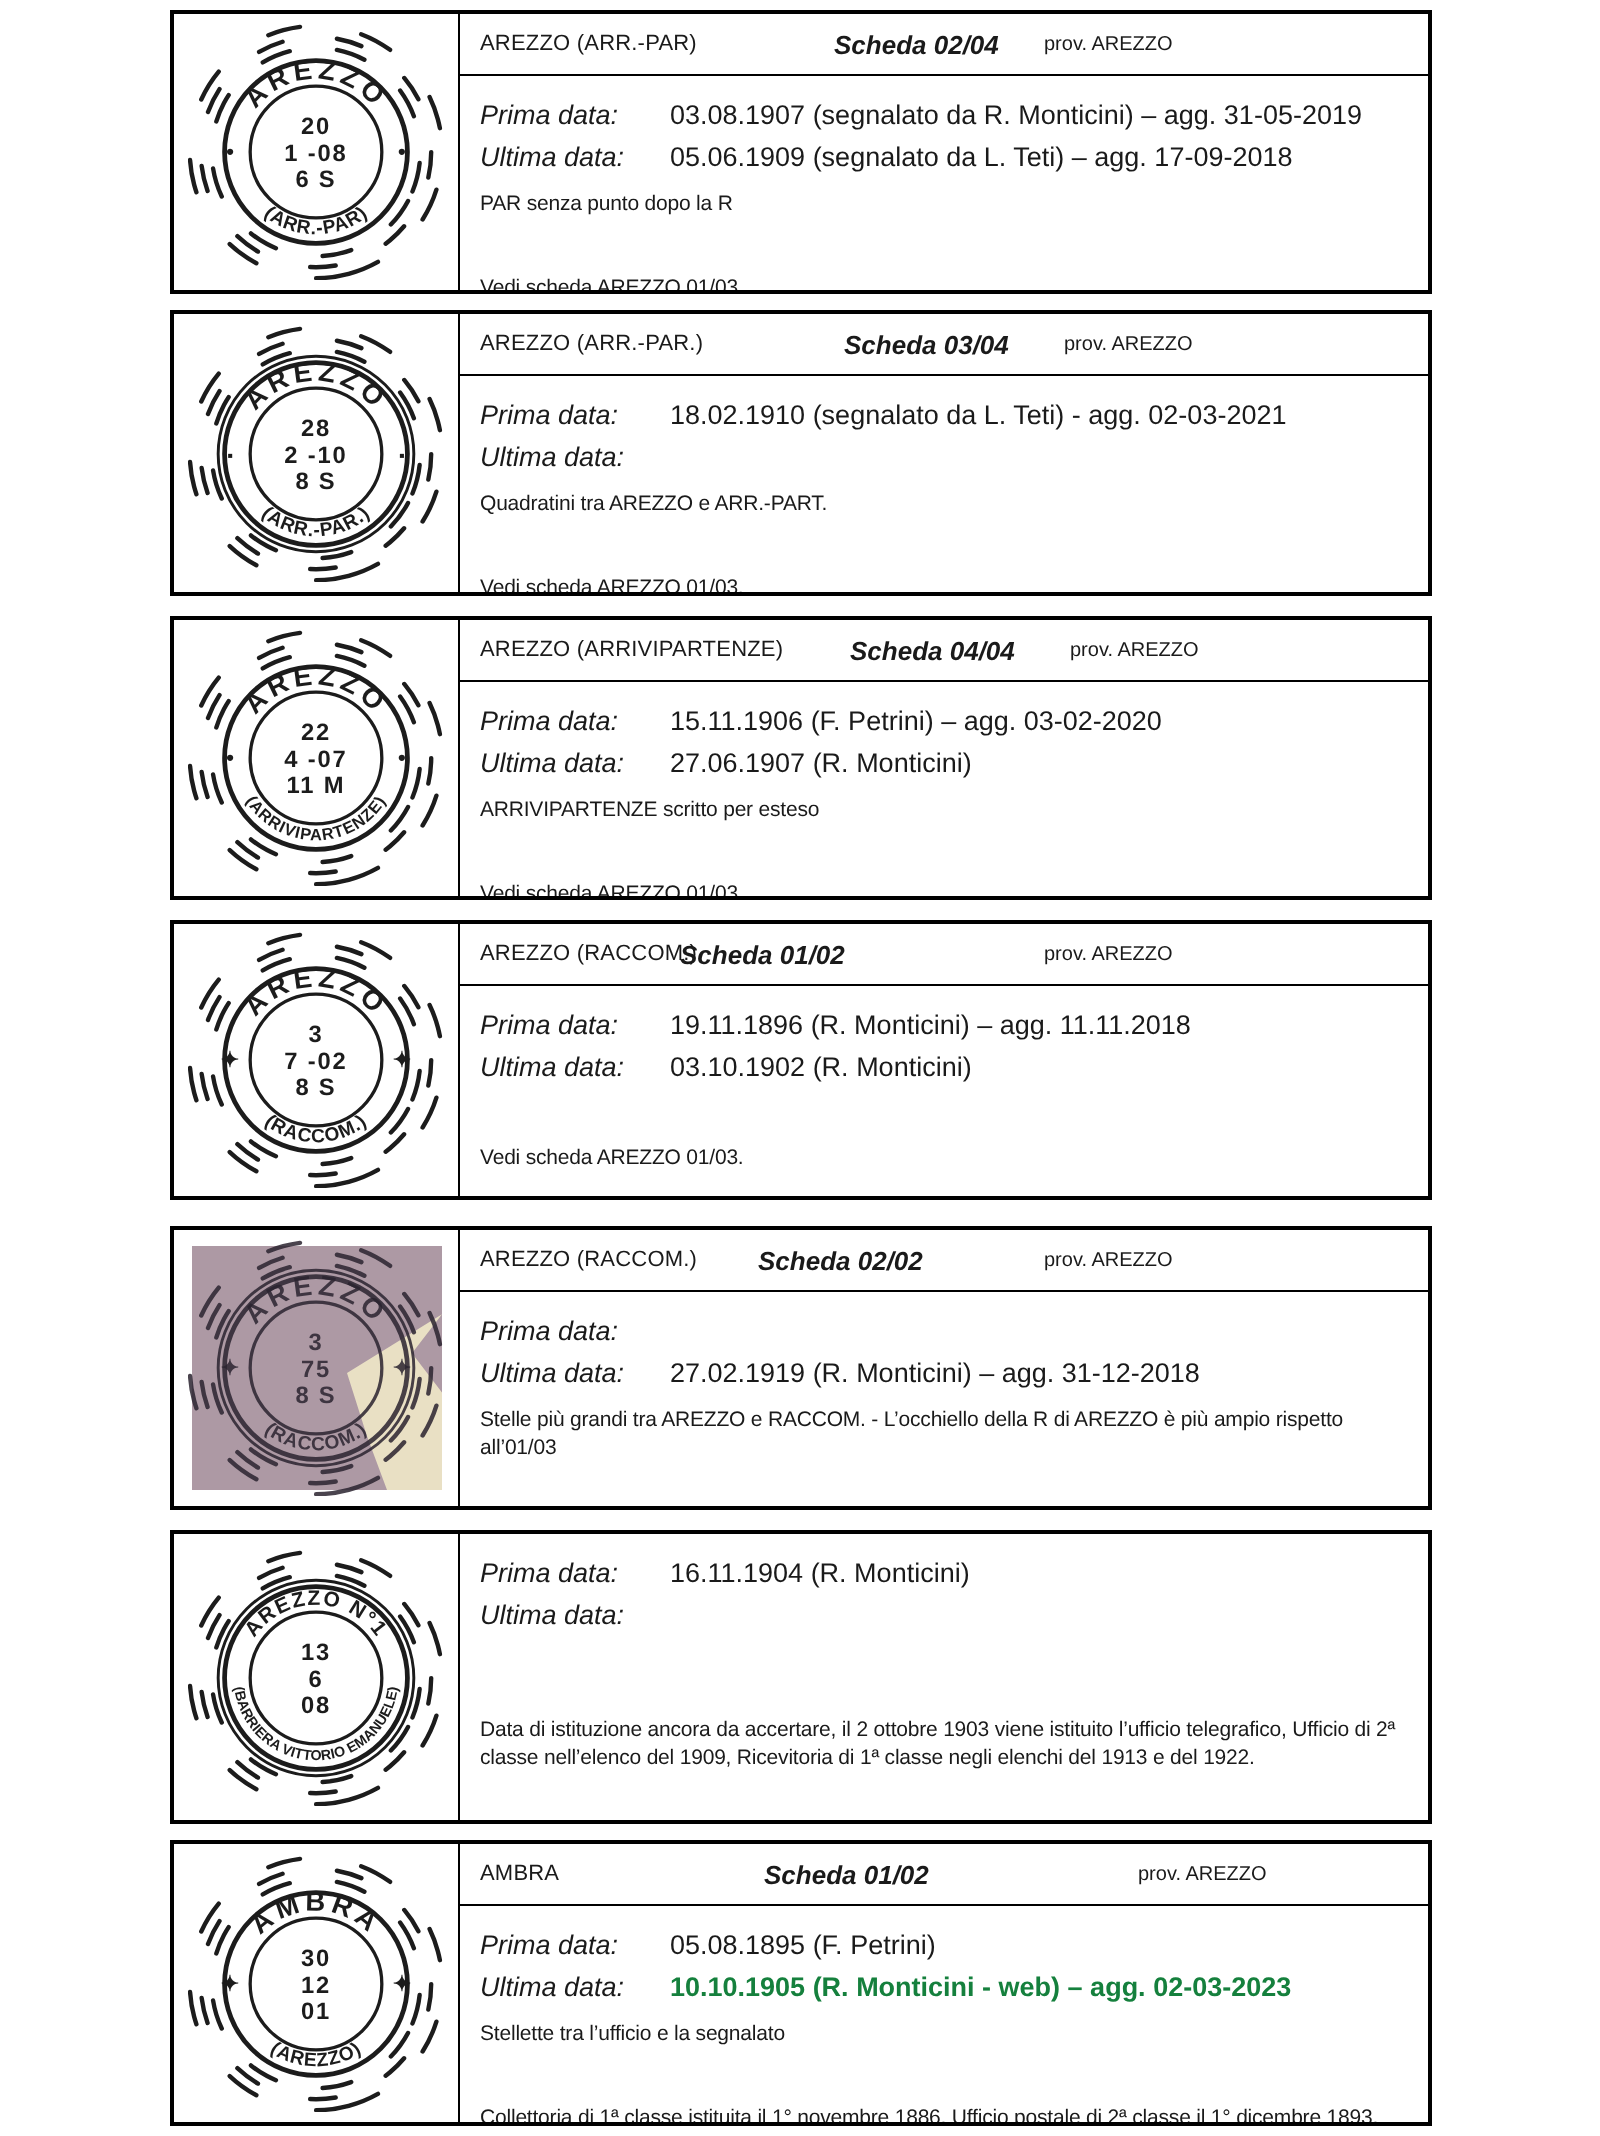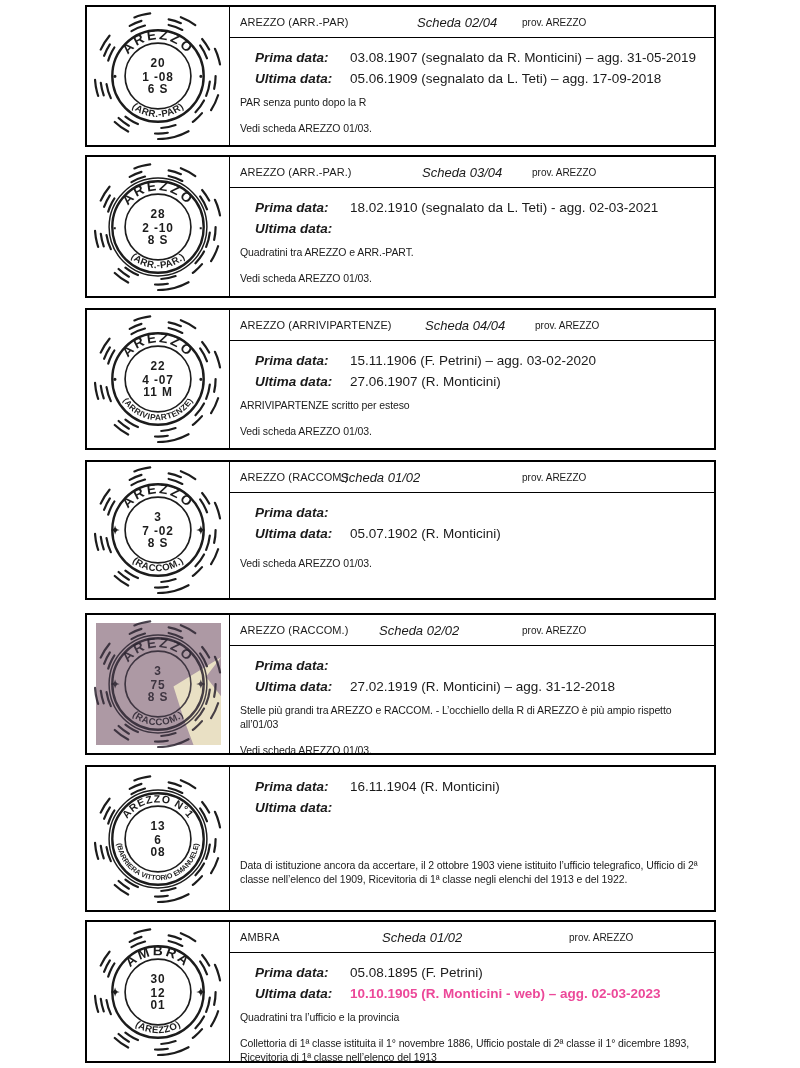--- a/index.html
+++ b/index.html
@@ -7,30 +7,30 @@
   .page{position:absolute;left:0;top:0;width:800px;height:1068px;background:#fff;}
   .card{position:absolute;left:85px;width:631px;border:2px solid #000;background:#fff;display:flex;box-sizing:border-box;}
   .stamp-cell{width:142px;min-width:142px;border-right:1.5px solid #000;position:relative;display:flex;align-items:center;justify-content:center;overflow:hidden;}
   .stamp-svg{position:relative;z-index:1;display:block;}
   .photo-bg{position:absolute;left:9px;top:8px;right:8px;bottom:8px;background:#ad99a4;z-index:0;}
   .paper-patch{position:absolute;right:0;top:0;width:100%;height:100%;
      background:#e9e0c4;clip-path:polygon(100% 28%,62% 52%,70% 78%,78% 100%,100% 100%,100% 60%,88% 44%);}
   .info-cell{flex:1;display:flex;flex-direction:column;min-width:0;}
   .card-header{height:30px;min-height:30px;border-bottom:1.5px solid #000;position:relative;display:flex;align-items:center;}
   .title{font-weight:normal;font-size:11px;margin-left:10px;white-space:nowrap;letter-spacing:0.1px;}
-  .scheda{position:absolute;font-size:13px;font-weight:normal;font-style:italic;white-space:nowrap;text-align:center;}
+  .scheda{position:absolute;font-size:13px;font-weight:bold;font-style:italic;white-space:nowrap;text-align:center;}
   .prov{position:absolute;font-size:10px;white-space:nowrap;}
   .card-body{padding:9px 10px 0 10px;flex:1;overflow:hidden;}
   .date-row{display:flex;font-size:13.5px;line-height:21px;}
-  .date-label{width:95px;min-width:95px;font-weight:bold;font-style:italic;margin-left:15px;}
+  .date-label{width:95px;min-width:95px;font-weight:normal;font-style:italic;}
   .date-value{white-space:nowrap;}
-  .date-value.red{color:#ec4899;font-weight:bold;}
+  .date-value.red{color:#15803d;font-weight:bold;}
   .note{font-size:10.5px;letter-spacing:-0.1px;line-height:14px;}
   .note1{margin-top:6px;}
-  .note2{margin-top:12px;}
+  .note2{margin-top:28px;}
   .note2.late{margin-top:40px;}
 </style>
 </head>
 <body>
 
 <div class="page">
     <div class="card" style="top: 5px; height: 142px;">
     <div class="stamp-cell">
         <svg class="stamp-svg" width="128" height="128" viewBox="0 0 140 140">
           <defs>
@@ -208,24 +208,25 @@
       </div>
     <div class="info-cell">
       <div class="card-header">
         <span class="title">AREZZO (RACCOM.)</span>
         <span class="scheda" style="left: 110px;">Scheda 01/02</span>
         <span class="prov" style="left: 292px;">prov. AREZZO</span>
       </div>
       <div class="card-body">
         <div class="date-row">
           <span class="date-label">Prima data:</span>
-        </div>
-        <div class="date-row">
-          <span class="date-label">Ultima data:</span>
-          <span class="date-value">05.07.1902 (R. Monticini)</span>
+          <span class="date-value">19.11.1896 (R. Monticini) – agg. 11.11.2018</span>
+        </div>
+        <div class="date-row">
+          <span class="date-label">Ultima data:</span>
+          <span class="date-value">03.10.1902 (R. Monticini)</span>
         </div>
         <div class="note note2">Vedi scheda AREZZO 01/03.</div>
       </div>
     </div>
   </div>
     <div class="card" style="top: 613px; height: 142px;">
     <div class="stamp-cell">
         <div class="photo-bg">
           <div class="paper-patch"></div>
         </div>
@@ -355,18 +356,18 @@
       </div>
       <div class="card-body">
         <div class="date-row">
           <span class="date-label">Prima data:</span>
           <span class="date-value">05.08.1895 (F. Petrini)</span>
         </div>
         <div class="date-row">
           <span class="date-label">Ultima data:</span>
           <span class="date-value red">10.10.1905 (R. Monticini - web) – agg. 02-03-2023</span>
         </div>
-        <div class="note note1">Quadratini tra l’ufficio e la provincia</div>
+        <div class="note note1">Stellette tra l’ufficio e la segnalato</div>
         <div class="note note2">Collettoria di 1ª classe istituita il 1° novembre 1886, Ufficio postale di 2ª classe il 1° dicembre 1893, Ricevitoria di 1ª classe nell’elenco del 1913</div>
       </div>
     </div>
   </div>
   </div>
 
 </body></html>

